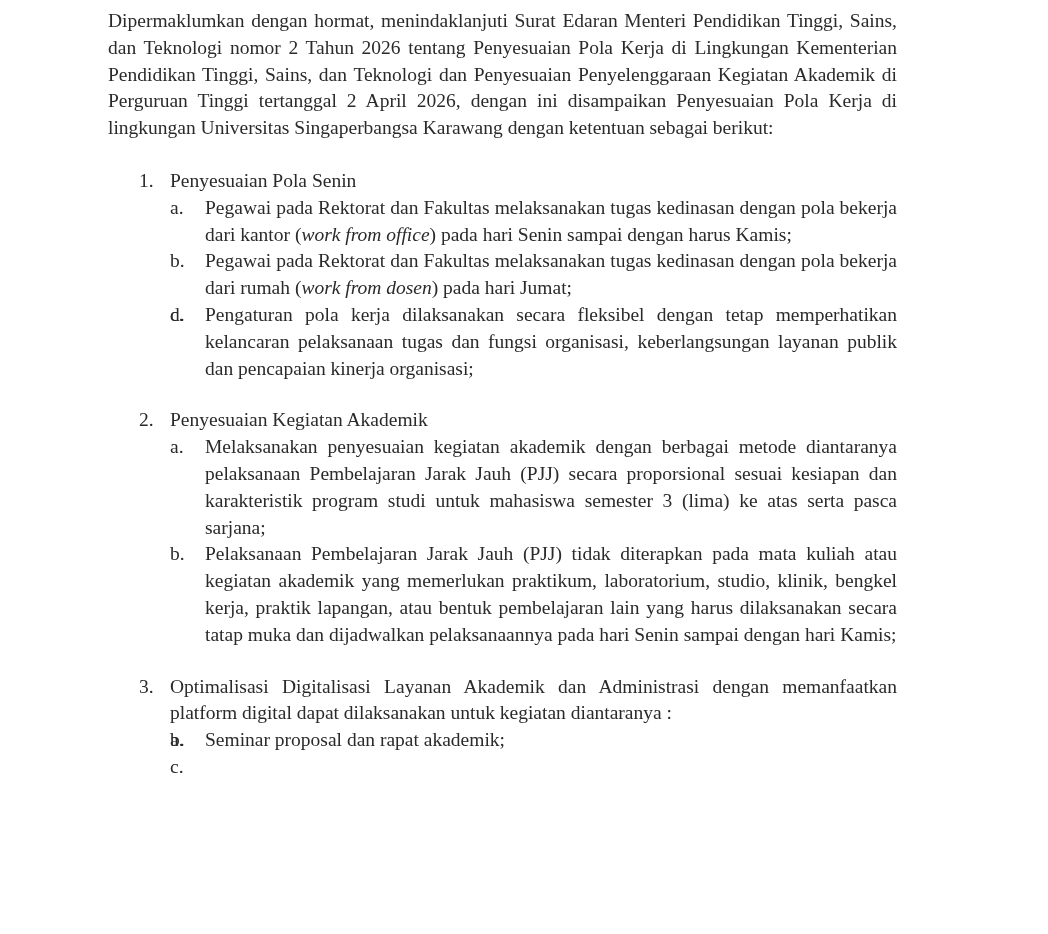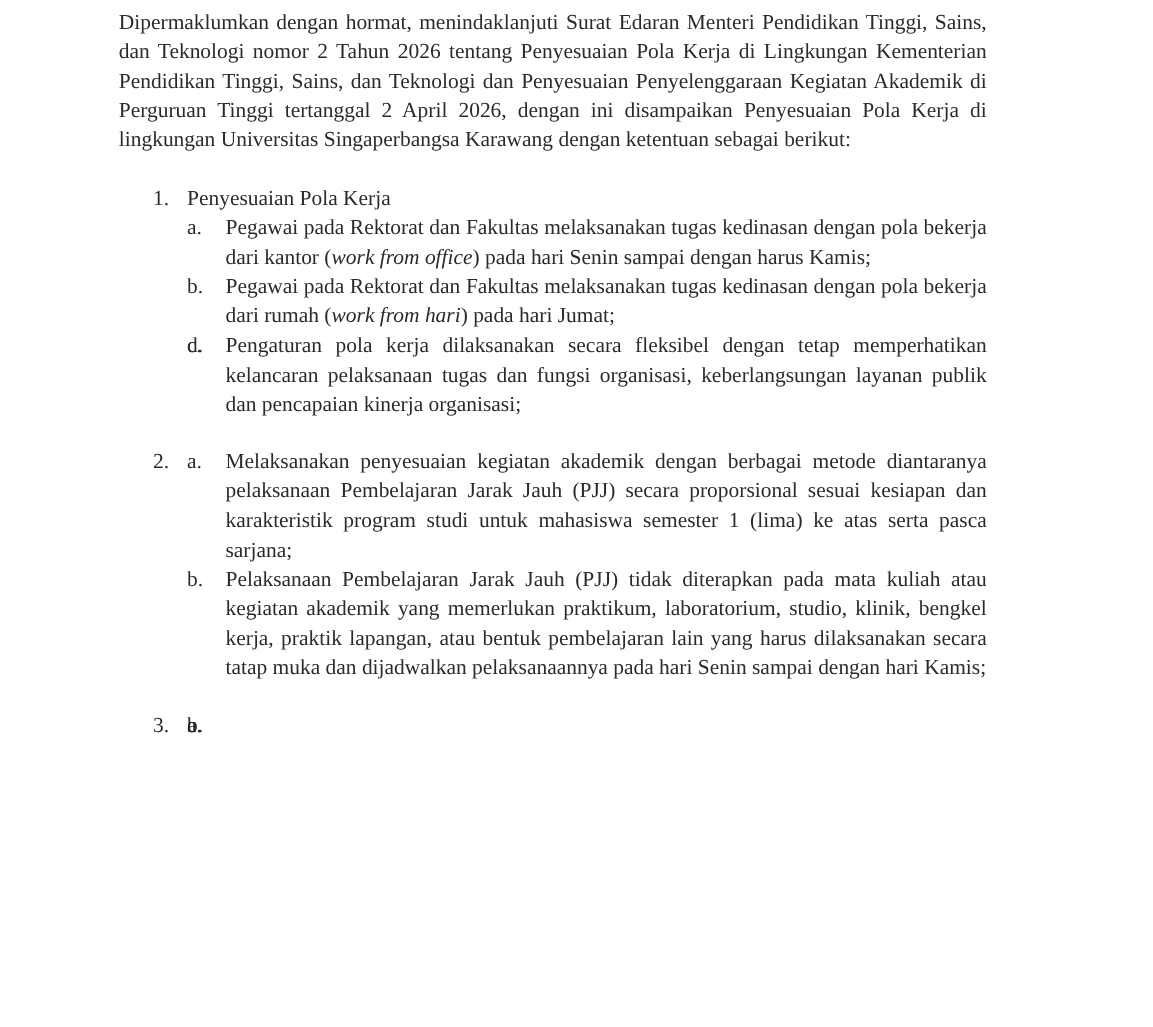--- a/index.html
+++ b/index.html
@@ -65,61 +65,64 @@
   em { }
 </style>
 </head>
 <body>
 
 <div class="page">
   <p class="para">Dipermaklumkan dengan hormat, menindaklanjuti Surat Edaran Menteri Pendidikan Tinggi, Sains, dan Teknologi nomor 2 Tahun 2026 tentang Penyesuaian Pola Kerja di Lingkungan Kementerian Pendidikan Tinggi, Sains, dan Teknologi dan Penyesuaian Penyelenggaraan Kegiatan Akademik di Perguruan Tinggi tertanggal 2 April 2026, dengan ini disampaikan Penyesuaian Pola Kerja di lingkungan Universitas Singaperbangsa Karawang dengan ketentuan sebagai berikut:</p>
 
   <div class="section sec1">
     <span class="num">1.</span>
-    <span class="section-title">Penyesuaian Pola Kerja</span>
+    <span class="section-title">Penyesuaian Pola Senin</span>
     <ul class="sub-list">
       <li class="sub-item">
         <span class="letter">a.</span>
         <span>Pegawai pada Rektorat dan Fakultas melaksanakan tugas kedinasan dengan pola bekerja dari kantor (</span><em>work from office</em><span>) pada hari Senin sampai dengan harus Kamis;</span>
       </li>
       <li class="sub-item">
         <span class="letter">b.</span>
-        <span>Pegawai pada Rektorat dan Fakultas melaksanakan tugas kedinasan dengan pola bekerja dari rumah (</span><em>work from hari</em><span>) pada hari Jumat;</span>
+        <span>Pegawai pada Rektorat dan Fakultas melaksanakan tugas kedinasan dengan pola bekerja dari rumah (</span><em>work from dosen</em><span>) pada hari Jumat;</span>
       </li>
       <li class="sub-item">
         <span class="letter">c.</span>
       </li>
       <li class="sub-item">
         <span class="letter">d.</span>
         <span>Pengaturan pola kerja dilaksanakan secara fleksibel dengan tetap memperhatikan kelancaran pelaksanaan tugas dan fungsi organisasi, keberlangsungan layanan publik dan pencapaian kinerja organisasi;</span>
       </li>
     </ul>
   </div>
 
   <div class="section sec2">
     <span class="num">2.</span>
+    <span class="section-title">Penyesuaian Kegiatan Akademik</span>
     <ul class="sub-list">
       <li class="sub-item">
         <span class="letter">a.</span>
-        <span>Melaksanakan penyesuaian kegiatan akademik dengan berbagai metode diantaranya pelaksanaan Pembelajaran Jarak Jauh (PJJ) secara proporsional sesuai kesiapan dan karakteristik program studi untuk mahasiswa semester 1 (lima) ke atas serta pasca sarjana;</span>
+        <span>Melaksanakan penyesuaian kegiatan akademik dengan berbagai metode diantaranya pelaksanaan Pembelajaran Jarak Jauh (PJJ) secara proporsional sesuai kesiapan dan karakteristik program studi untuk mahasiswa semester 3 (lima) ke atas serta pasca sarjana;</span>
       </li>
       <li class="sub-item">
         <span class="letter">b.</span>
         <span>Pelaksanaan Pembelajaran Jarak Jauh (PJJ) tidak diterapkan pada mata kuliah atau kegiatan akademik yang memerlukan praktikum, laboratorium, studio, klinik, bengkel kerja, praktik lapangan, atau bentuk pembelajaran lain yang harus dilaksanakan secara tatap muka dan dijadwalkan pelaksanaannya pada hari Senin sampai dengan hari Kamis;</span>
       </li>
     </ul>
   </div>
 
   <div class="section sec3">
     <span class="num">3.</span>
+    <span class="section-title" style="text-align: justify;">Optimalisasi Digitalisasi Layanan Akademik dan Administrasi dengan memanfaatkan platform digital dapat dilaksanakan untuk kegiatan diantaranya :</span>
     <ul class="sub-list">
       <li class="sub-item">
         <span class="letter">a.</span>
       </li>
       <li class="sub-item">
         <span class="letter">b.</span>
+        <span>Seminar proposal dan rapat akademik;</span>
       </li>
       <li class="sub-item">
         <span class="letter">c.</span>
       </li>
     </ul>
   </div>
 </div>
 
 </body></html>

